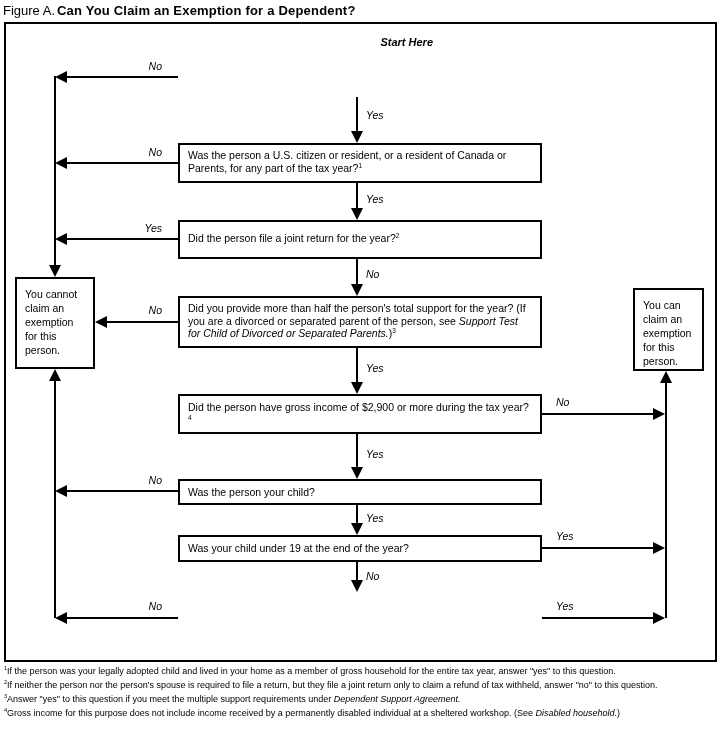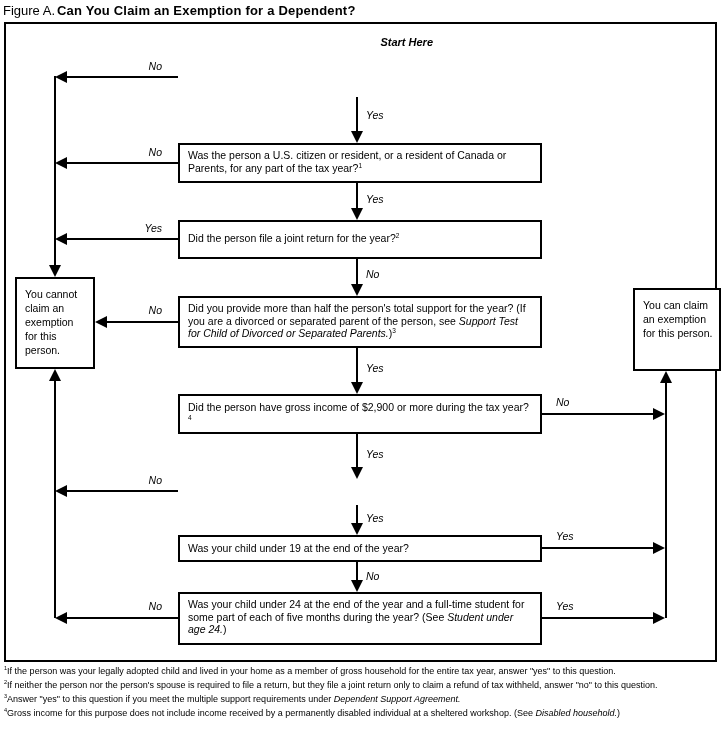--- a/index.html
+++ b/index.html
@@ -53,25 +53,25 @@
   </div>
 
   <div class="frame"></div>
 
   <div class="start">Start Here</div>
 
   <div class="qbox" style="top:143px;height:40px;"><span>Was the person a U.S. citizen or resident, or a resident of Canada or Parents, for any part of the tax year?</span><sup>1</sup></div>
   <div class="qbox" style="top:220px;height:39px;padding-top:10px;"><span>Did the person file a joint return for the year?</span><sup>2</sup></div>
   <div class="qbox" style="top:296px;height:52px;"><span>Did you provide more than half the person's total support for the year? (If you are a divorced or separated parent of the person, see </span><i>Support Test for Child of Divorced or Separated Parents.</i><span>)</span><sup>3</sup></div>
   <div class="qbox" style="top:394px;height:40px;padding-top:5px;"><span>Did the person have gross income of $2,900 or more during the tax year?</span><sup>4</sup></div>
+  <div class="qbox" style="top:479px;height:26px;padding-top:5px;"><span>Was the person your child?</span></div>
   <div class="qbox" style="top:535px;height:27px;padding-top:5px;"><span>Was your child under 19 at the end of the year?</span></div>
-  <div class="qbox" style="top:592px;height:53px;"><span>Was your child under 24 at the end of the year and a full-time student for some part of each of five months during the year? (See </span><i>Student under age 24.</i><span>)</span></div>
 
   <div class="rbox" style="left:15px;top:277px;width:80px;height:92px;">You cannot claim an exemption for this person.</div>
-  <div class="rbox" style="left:633px;top:288px;width:88px;height:83px;">You can claim an exemption for this person.</div>
+  <div class="rbox" style="left:633px;top:288px;width:71px;height:83px;">You can claim an exemption for this person.</div>
 
   <div class="vl" style="left:356px;top:97px;height:34px;"></div>
   <div class="ad" style="left:351px;top:131px;"></div>
   <div class="vl" style="left:356px;top:183px;height:25px;"></div>
   <div class="ad" style="left:351px;top:208px;"></div>
   <div class="vl" style="left:356px;top:259px;height:25px;"></div>
   <div class="ad" style="left:351px;top:284px;"></div>
   <div class="vl" style="left:356px;top:348px;height:34px;"></div>
   <div class="ad" style="left:351px;top:382px;"></div>
   <div class="vl" style="left:356px;top:434px;height:33px;"></div>

